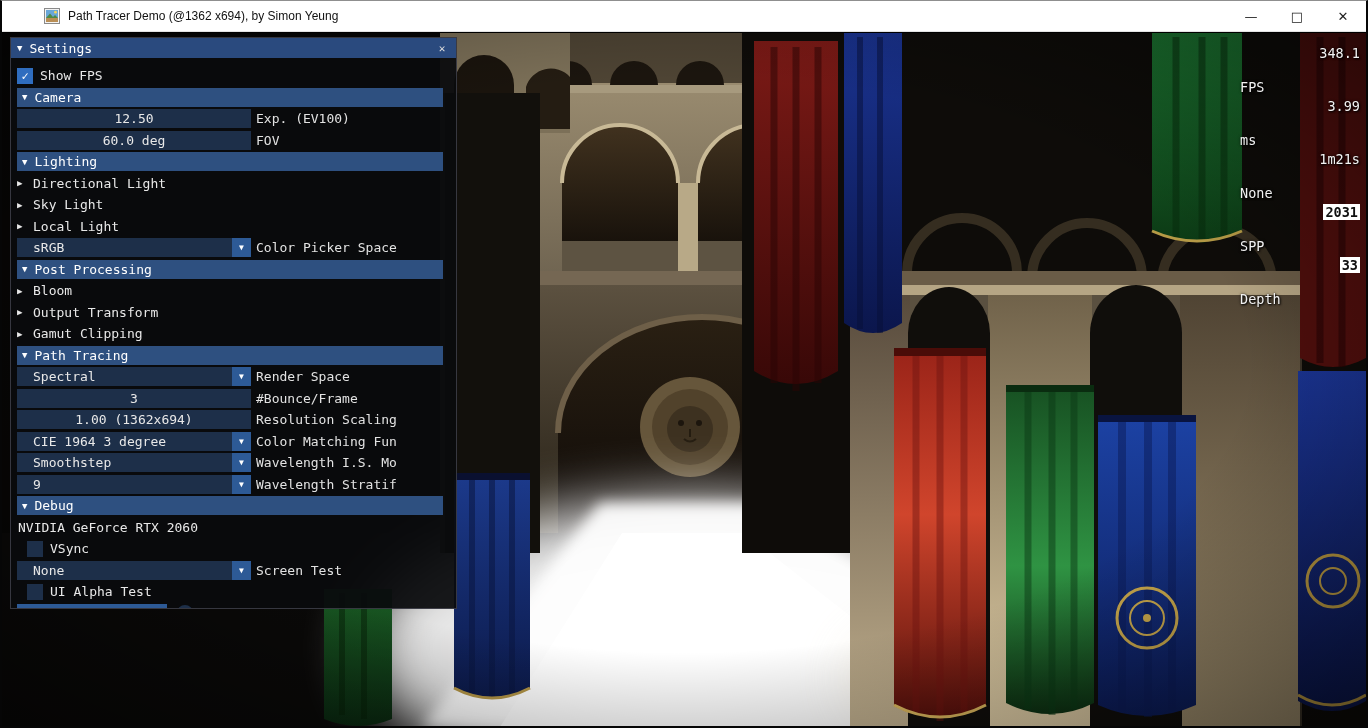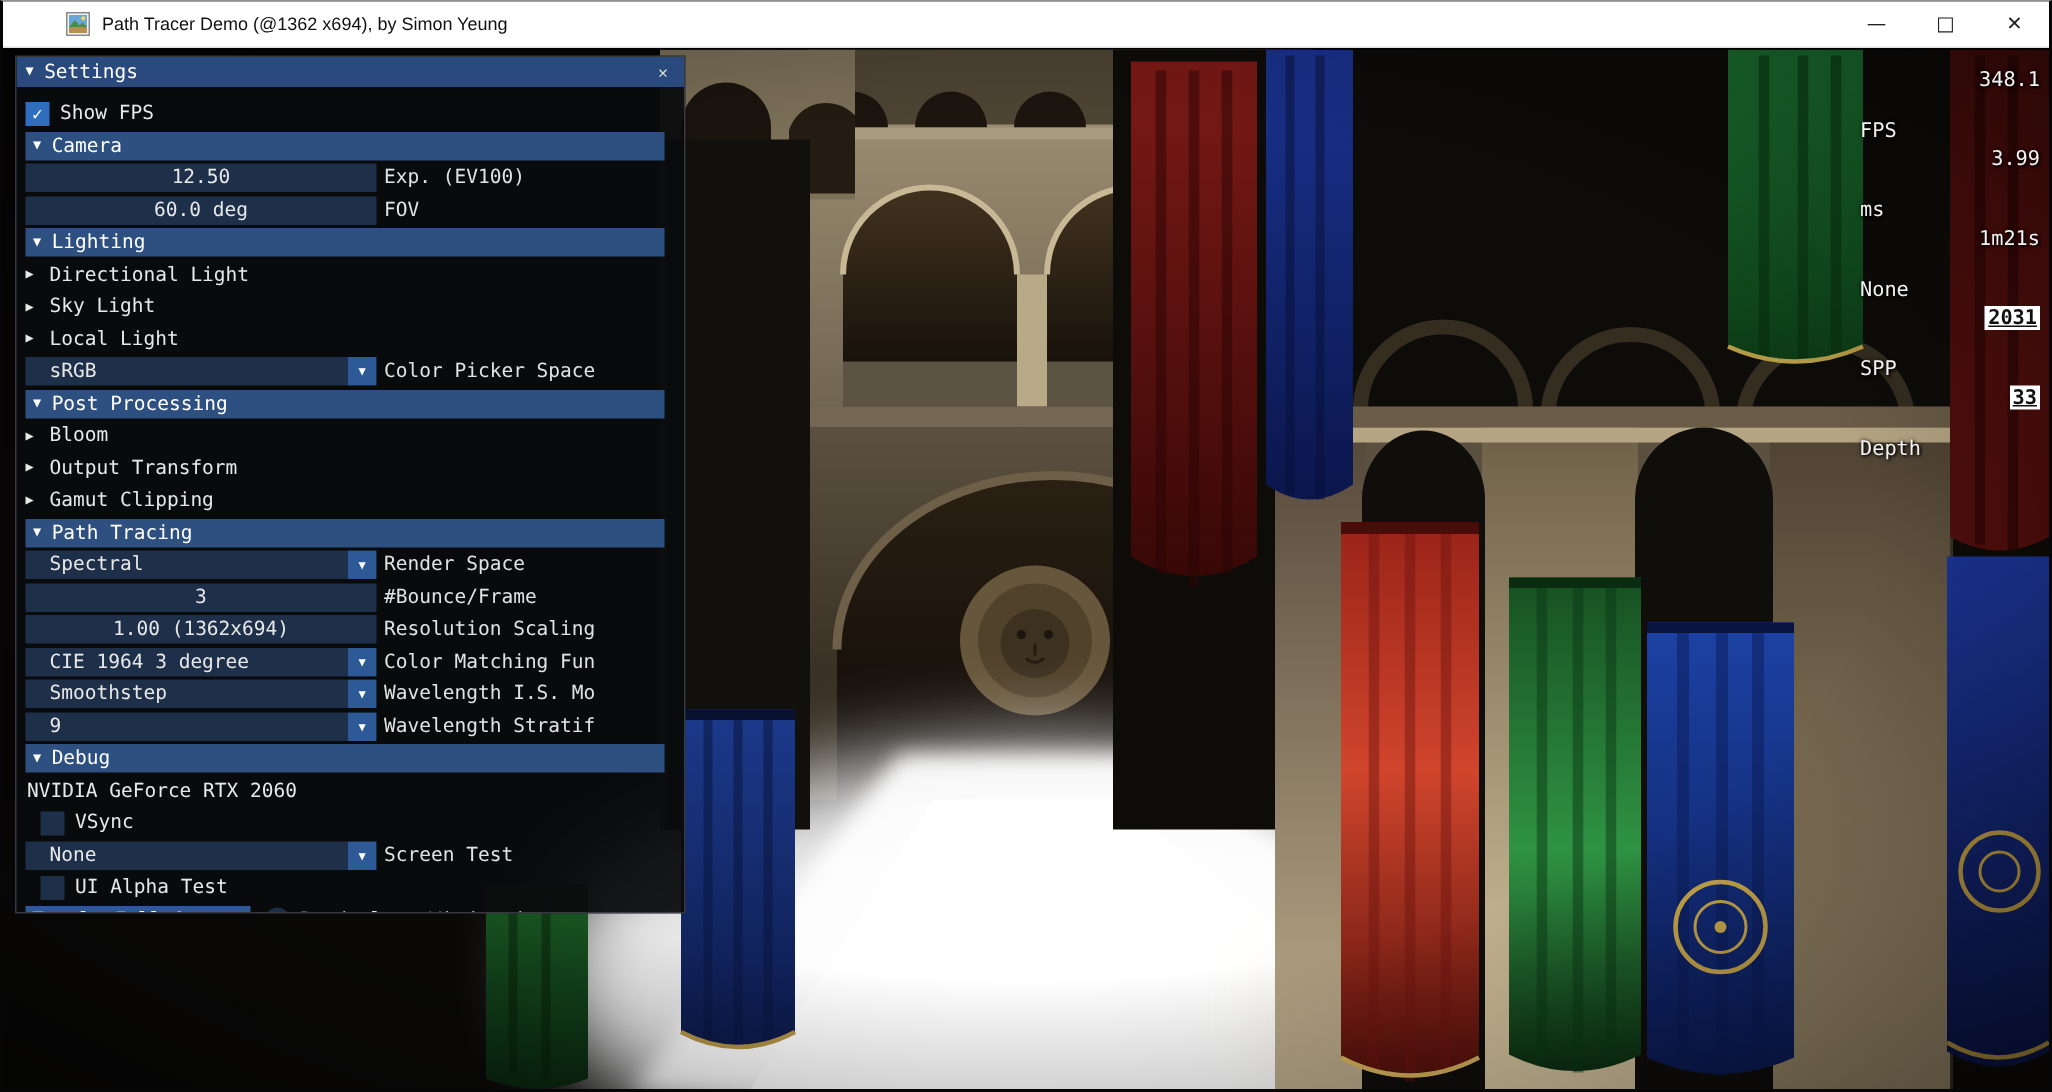--- a/index.html
+++ b/index.html
@@ -27,21 +27,21 @@
   .scene { position:absolute; inset:0; }
   
   .stats {
     position:absolute; top:11px; right:6px; z-index:5;
     font-size:13.5px; line-height:19px; color:#f2f2f2;
     text-shadow:1px 1px 2px #000, 0 0 3px rgba(0,0,0,.8);
     display:grid; grid-template-columns:46px 66px; column-gap:8px;
   }
   .stats .slabel { text-align:left;margin-top:34px; }
   .stats .svalue { text-align:right; }
-  .stats .hl { background:#ffffff; color:#101010; font-weight:bold; text-shadow:none; padding:0 2px;text-decoration:underline; }
+  .stats .hl { background:#ffffff; color:#101010; font-weight:bold; text-shadow:none; padding:0 2px; }
   
   .panel {
     position:absolute; left:8px; top:4px; width:447px; height:572px; z-index:10;
     background:rgba(10,11,13,0.94); border:1px solid rgba(110,110,128,0.45);
     color:#e8e8e8; font-size:13px; overflow:hidden;
   }
   .ptitle {
     height:20px; background:var(--title-active,#2a4a7e); display:flex; align-items:center;
     padding:0 6px; font-size:13px; color:#fff;
   }

